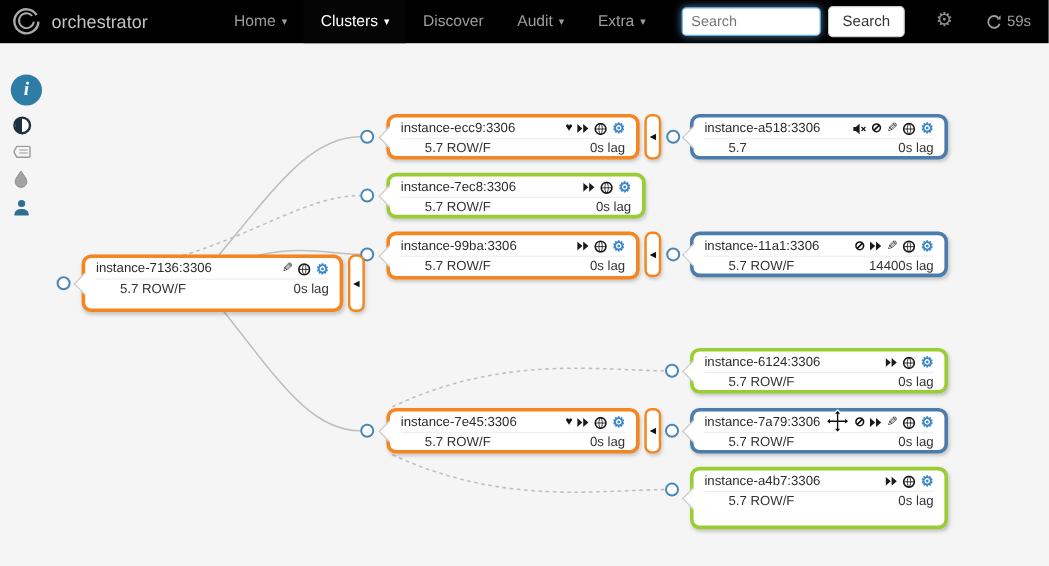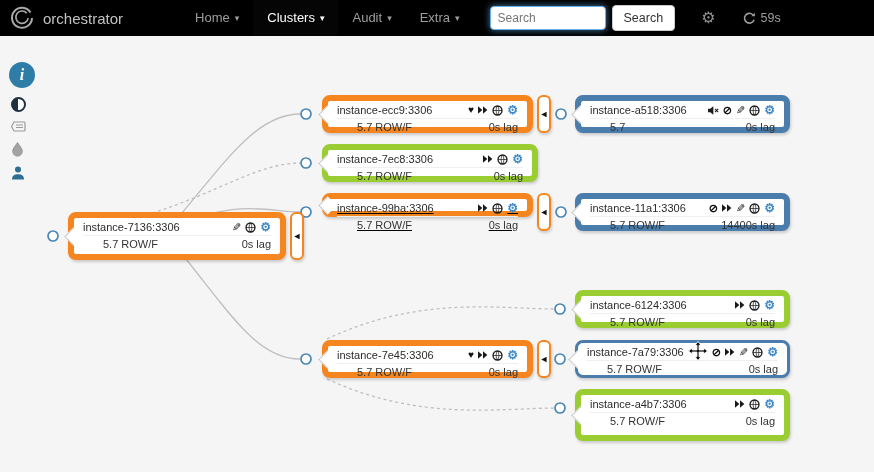--- a/index.html
+++ b/index.html
@@ -56,21 +56,21 @@
   .tool-svg { margin-left: 2px; }
 
   
   #canvas { position: absolute; top: 0; left: 0; width: 874px; height: 472px; }
   #edges-svg { position: absolute; top: 0; left: 0; pointer-events: none; }
   .edge { fill: none; stroke: #bfbfbf; stroke-width: 1.3; }
   .edge.dashed { stroke-dasharray: 3,3; }
   .connector { fill: #fff; stroke: #4a87b5; stroke-width: 1.7; }
 
   .node {
-    position: absolute; background: #fff; border: 6px solid #000000; border-radius: 8px;
+    position: absolute; background: #fff; border: 3px solid #000000; border-radius: 8px;
     box-shadow: 1px 2px 3px rgba(0,0,0,.18); cursor: move; z-index: 3;
   }
   .node.selected { border-width: 3px; }
   .node::before {
     content: ""; position: absolute; left: -7px; top: 50%; margin-top: -6px;
     width: 12px; height: 12px; background: #fff;
     border-left: 1px solid #c9c9c9; border-bottom: 1px solid #c9c9c9;
     transform: rotate(45deg); z-index: -1;
   }
   .node-rows { padding: 1px 9px 0 9px; position: relative; z-index: 1; }
@@ -211,21 +211,21 @@
             </span>
             <span class="ic-gear nicon" style="color: rgb(59, 135, 200);">⚙</span>
           </span>
         </div>
         <div class="meta-row">
           <span class="node-info">5.7 ROW/F</span>
           <span class="node-lag">0s lag</span>
         </div>
       </div>
     </div>
-    <div class="node" style="left: 322px; top: 193px; width: 211px; height: 24px; border-color: rgb(245, 134, 31); text-decoration: underline;">
+    <div class="node" style="left: 322px; top: 193px; width: 211px; height: 40px; border-color: rgb(245, 134, 31);">
       <div class="node-rows">
         <div class="title-row">
           <span class="node-title">instance-99ba:3306</span>
           <span class="node-icons">
             <span class="nicon">
               <svg width="10" height="8" viewBox="0 0 12 9">
                 <path d="M0 0 L5.2 4.5 L0 9 Z M6 0 L11.2 4.5 L6 9 Z" fill="#1a1a1a"></path>
               </svg>
             </span>
             <span class="nicon">
@@ -388,20 +388,23 @@
     <span class="brand-text">orchestrator</span>
   </div>
   <div class="nav-items" id="nav-items">
       <a class="nav-item">
         <span>Home</span>
         <span class="caret-glyph">▾</span>
       </a>
       <a class="nav-item active" style="background: rgb(5, 5, 5);">
         <span>Clusters</span>
         <span class="caret-glyph">▾</span>
+      </a>
+      <a class="nav-item">
+        <span>Discover</span>
       </a>
       <a class="nav-item">
         <span>Audit</span>
         <span class="caret-glyph">▾</span>
       </a>
       <a class="nav-item">
         <span>Extra</span>
         <span class="caret-glyph">▾</span>
       </a>
     </div>

